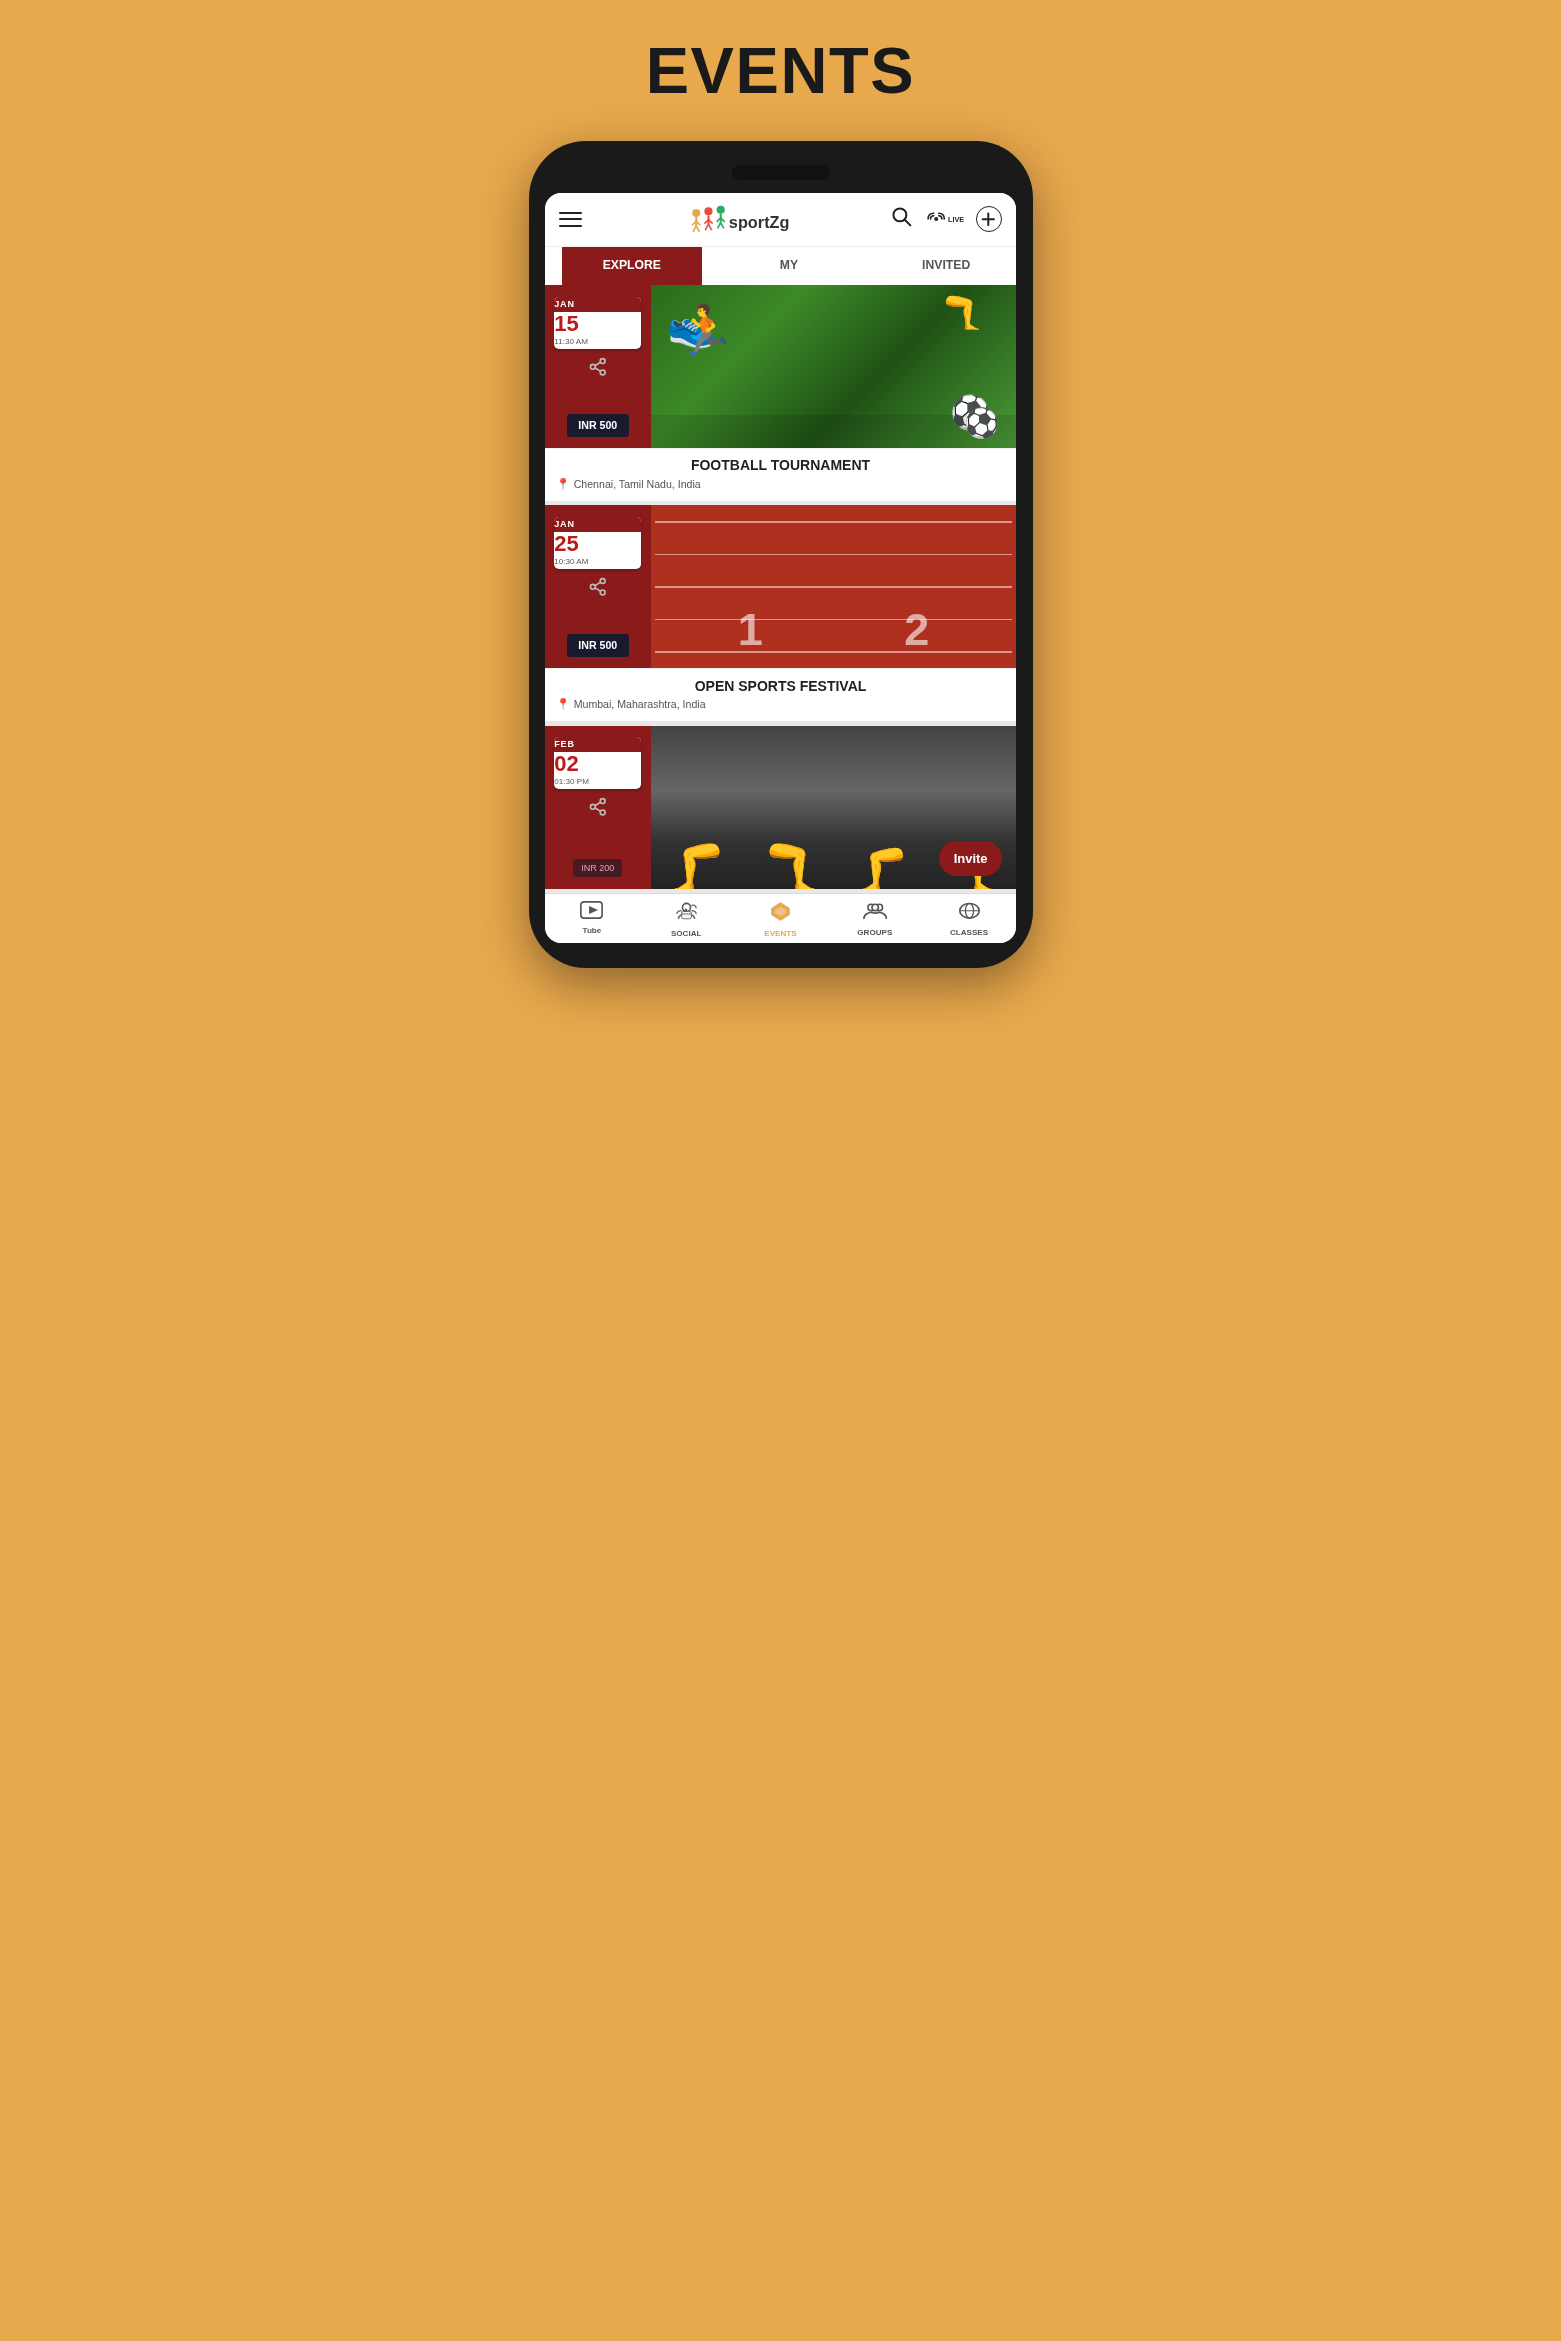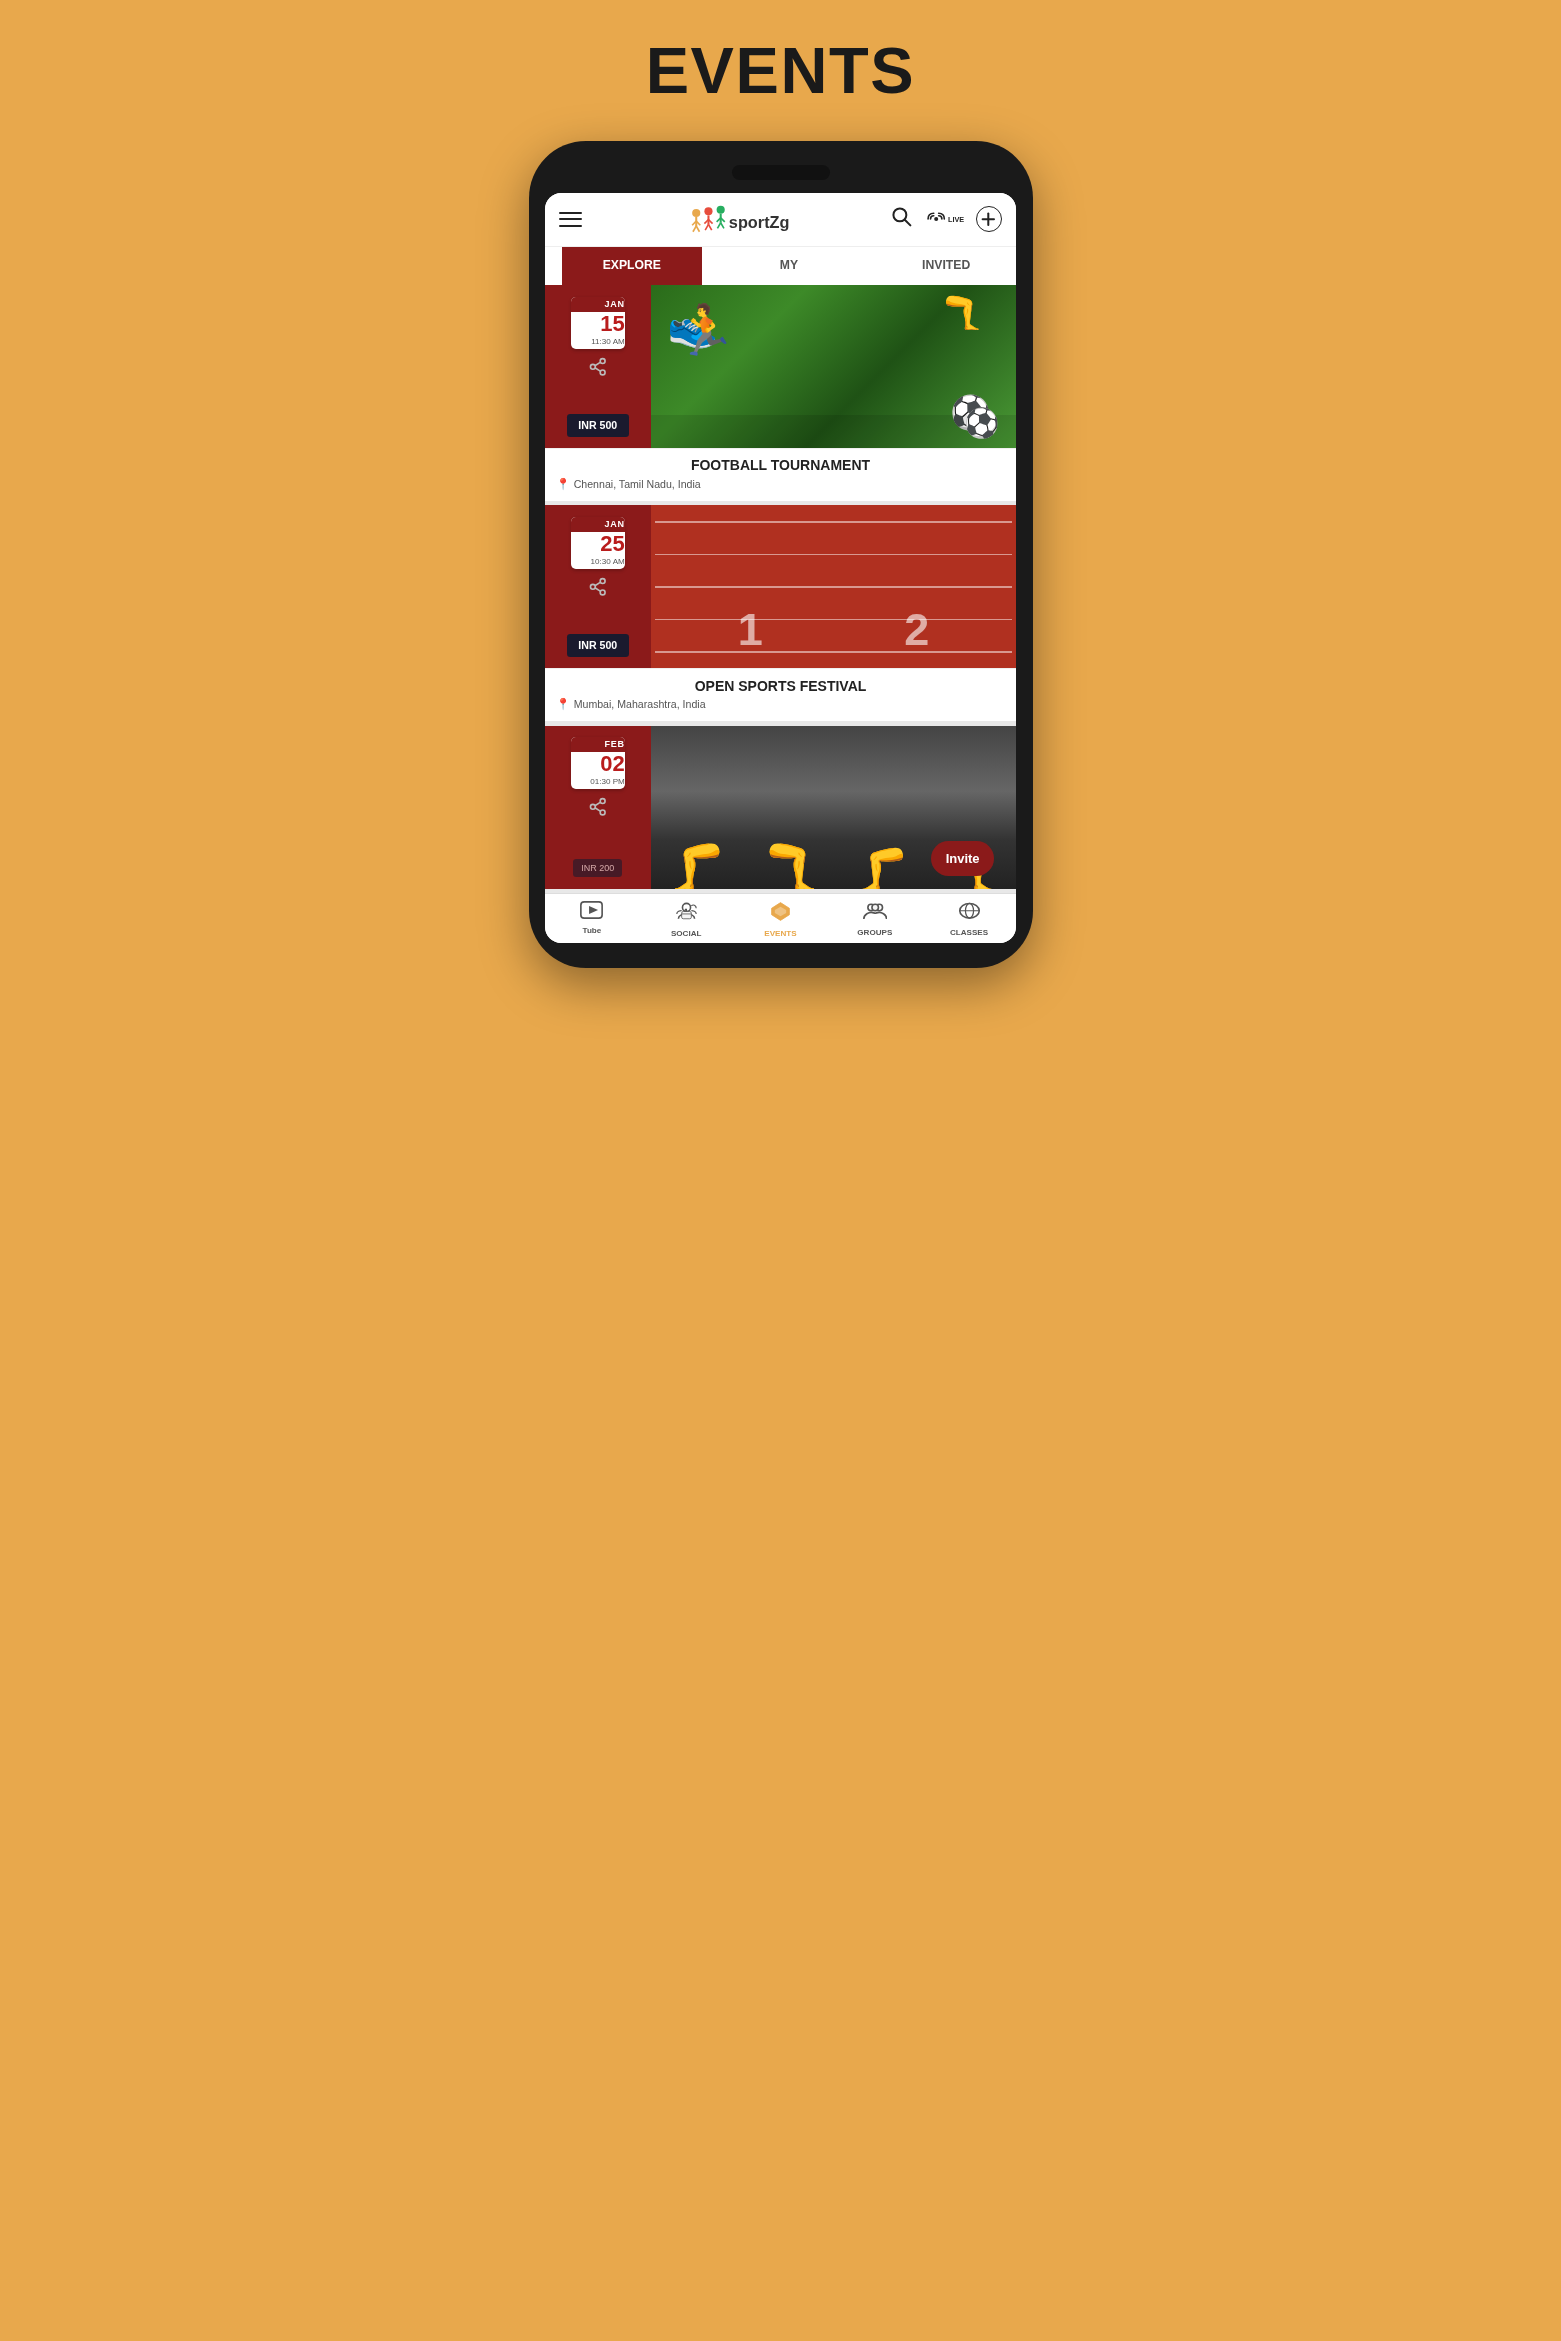--- a/index.html
+++ b/index.html
@@ -137,22 +137,22 @@
       background: #8B1A1A;
       display: flex;
       flex-direction: column;
       align-items: center;
       padding: 11.4px 6.5px;
       gap: 8.1px;
     }
     .calendar-badge {
       background: #fff;
       border-radius: 4.9px;
-      width: 54px;
-      text-align: right;
+      width: 87px;
+      text-align: left;
       overflow: hidden;
       box-shadow: 0 1.6px 3.3px rgba(0,0,0,0.2);
     }
     .cal-month {
       background: #8B1A1A;
       color: #fff;
       font-size: 9px;
       font-weight: bold;
       padding: 2.4px 0;
       letter-spacing: 0.8px;
@@ -212,21 +212,21 @@
     .football-img::after {
       content: '🏃';
       position: absolute;
       top: 16.3px;
       left: 24.4px;
       font-size: 49px;
     }
     .invite-btn {
       position: absolute;
       bottom: 13px;
-      right: 22px;
+      right: 14px;
       background: #8B1A1A;
       color: #fff;
       font-size: 13px;
       font-weight: bold;
       padding: 9.8px 14.6px;
       border-radius: 41px;
       cursor: pointer;
     }
     .event-info {
       padding: 8.1px 11.4px 9.8px;

